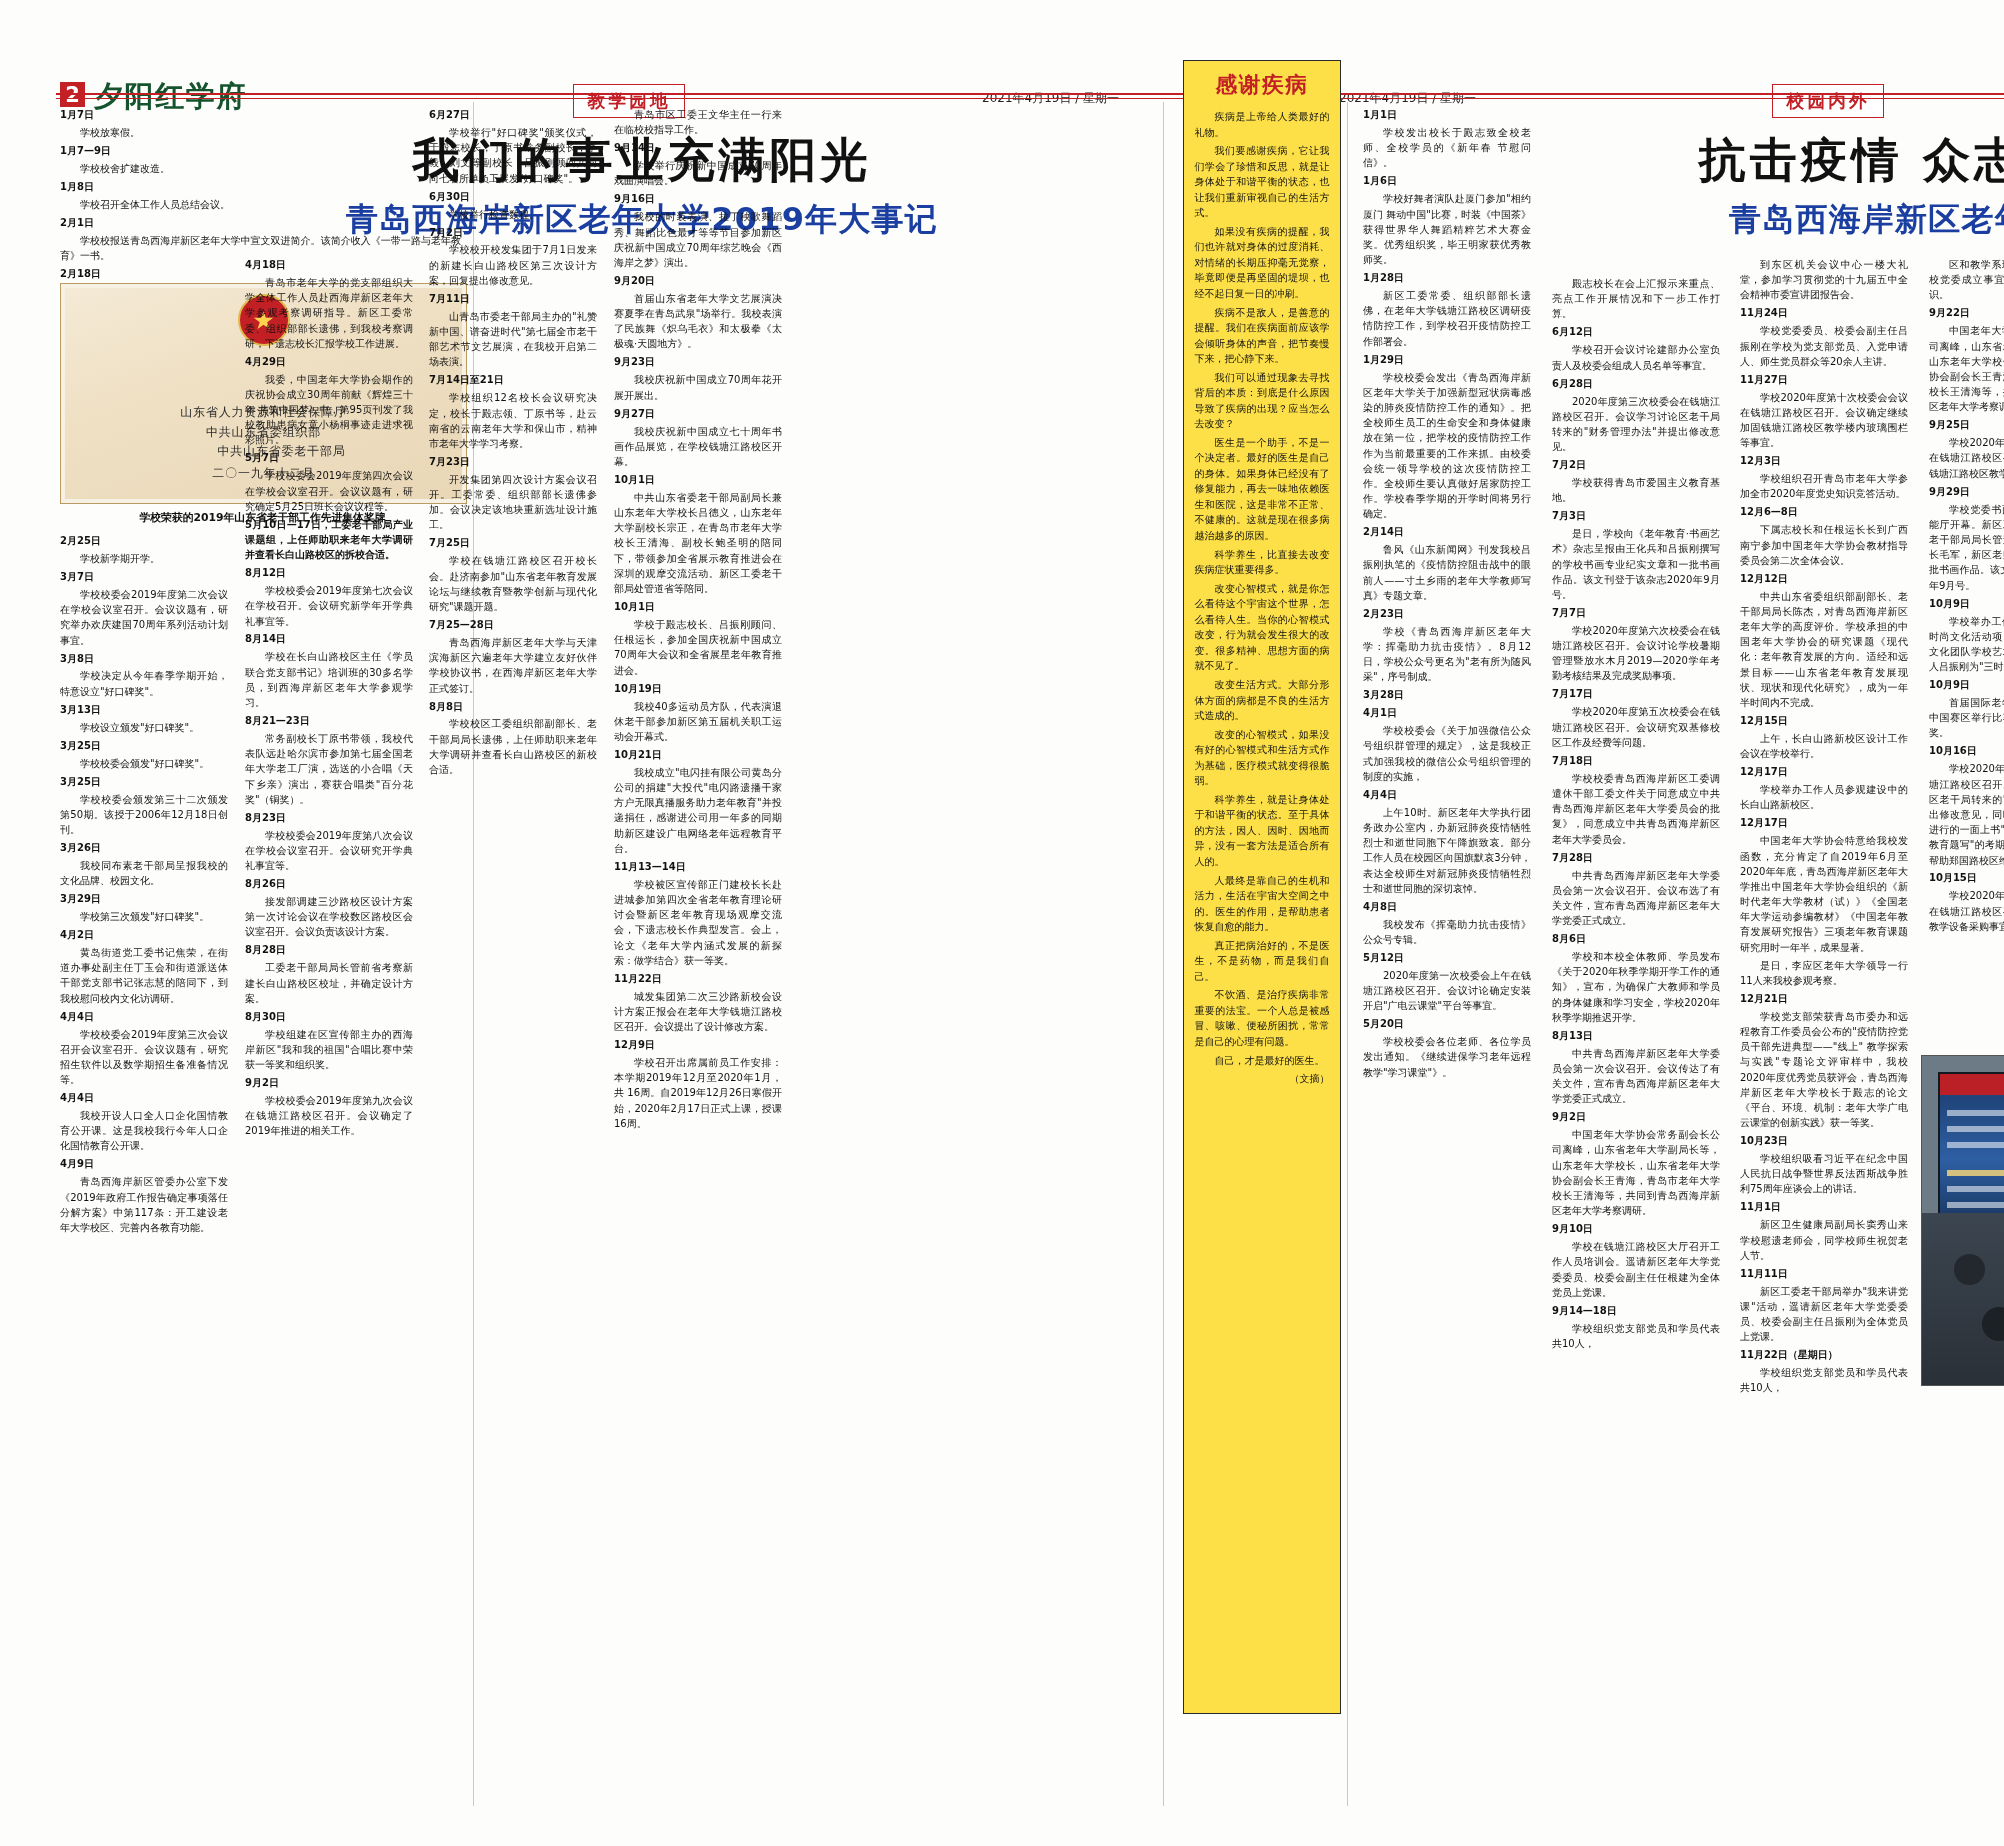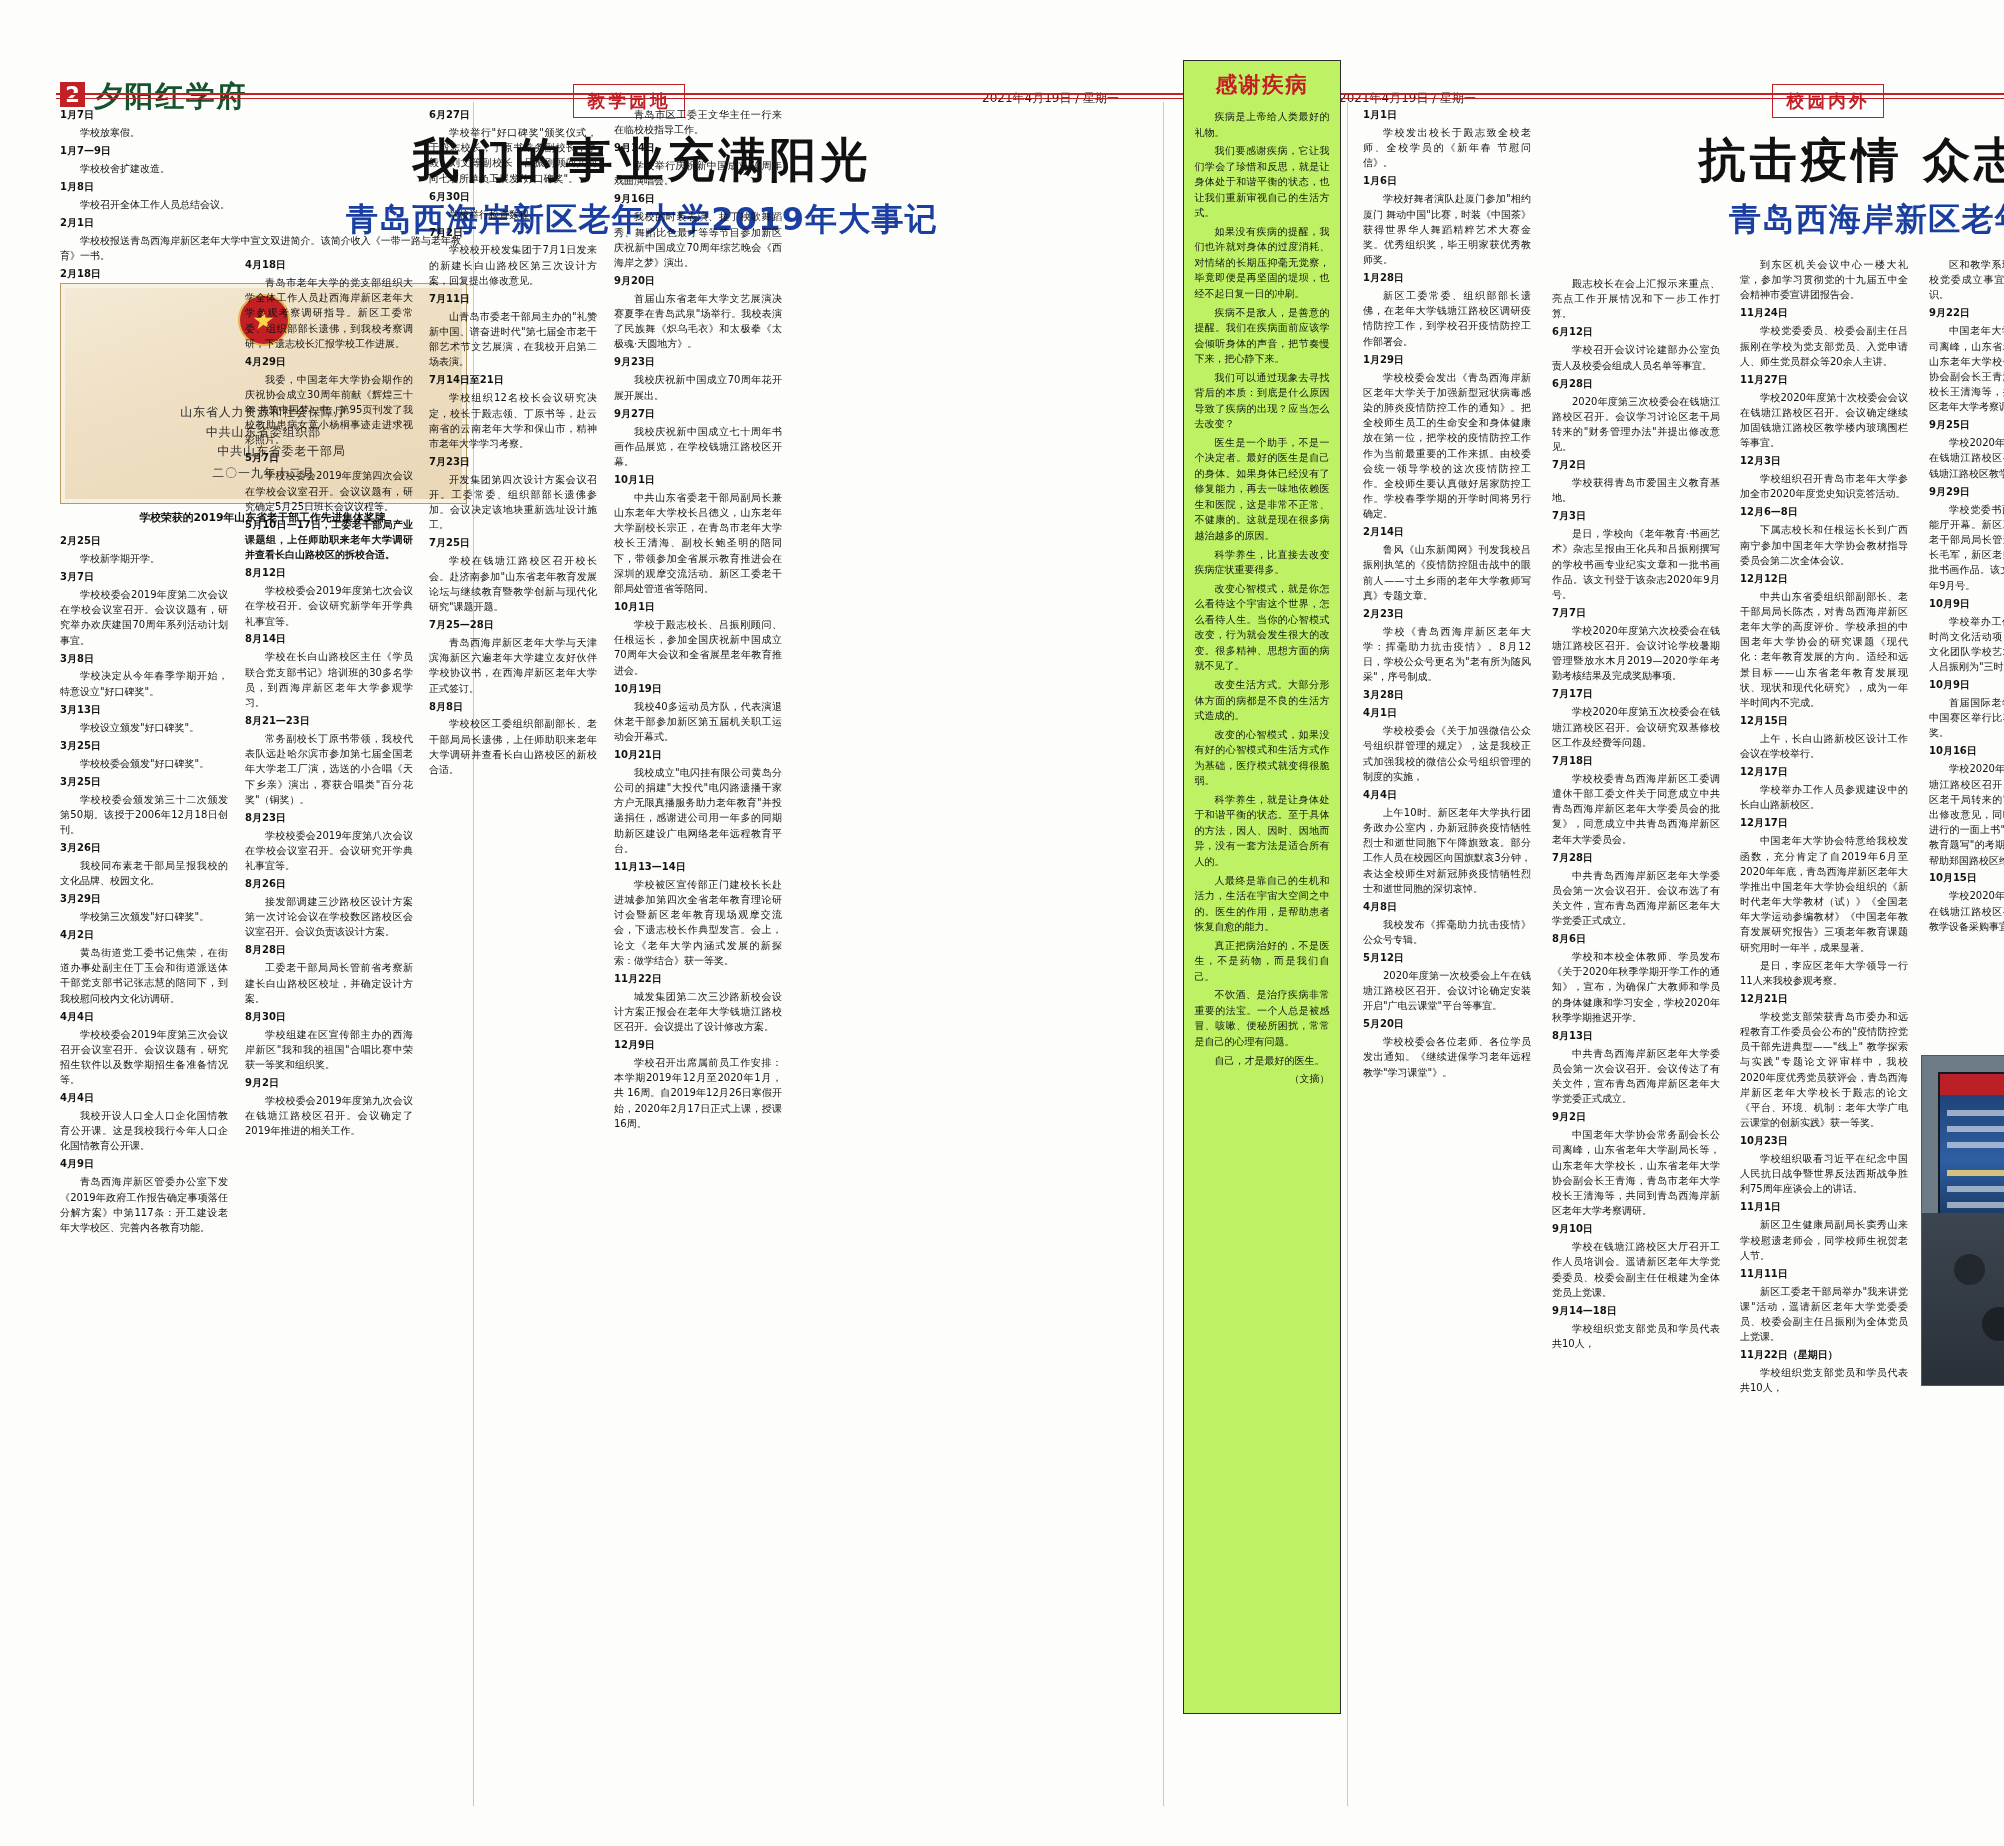--- a/index.html
+++ b/index.html
@@ -103,21 +103,21 @@
   .plaque .pline{
     position:absolute;left:0;right:0;text-align:center;
     font-size:12px;color:#2a2a2a;letter-spacing:0.8px;
   }
   .caption{
     position:absolute;text-align:center;font-size:10.8px;color:#111;font-weight:bold;
   }
   
   .boxart{
     position:absolute;left:1175px;top:60px;width:160px;height:1644px;
-    border:1.2px solid #2a2a2a;background:#bef264;
+    border:1.2px solid #2a2a2a;background:#fde047;
   }
   .boxart .btitle{
     position:absolute;left:0;right:0;top:8.8px;text-align:center;
     font-size:21.7px;font-weight:bold;color:#c32026;letter-spacing:1.6px;
     font-family:"DejaVu Sans",sans-serif;
   }
   .boxart .bbody{
     position:absolute;left:10.4px;right:10.4px;top:48px;bottom:12px;
     font-size:10px;line-height:1.55;text-align:justify;color:#111;
   }

